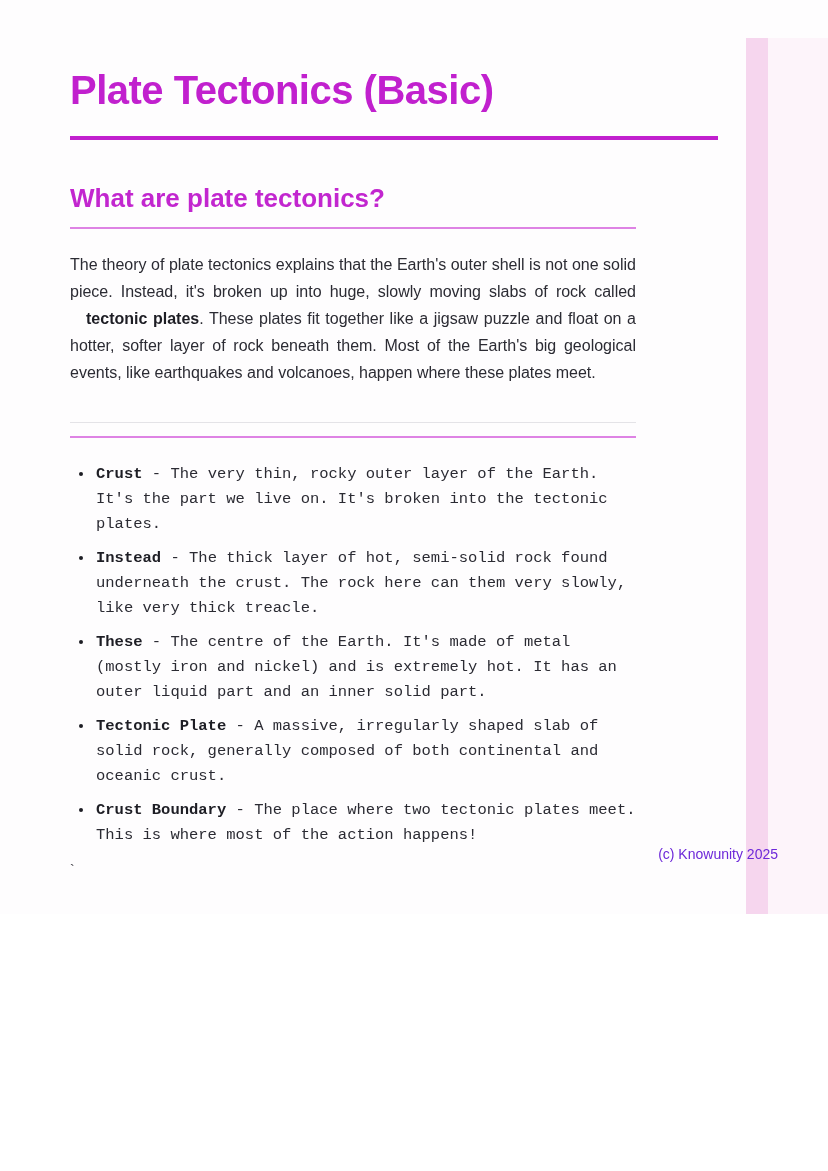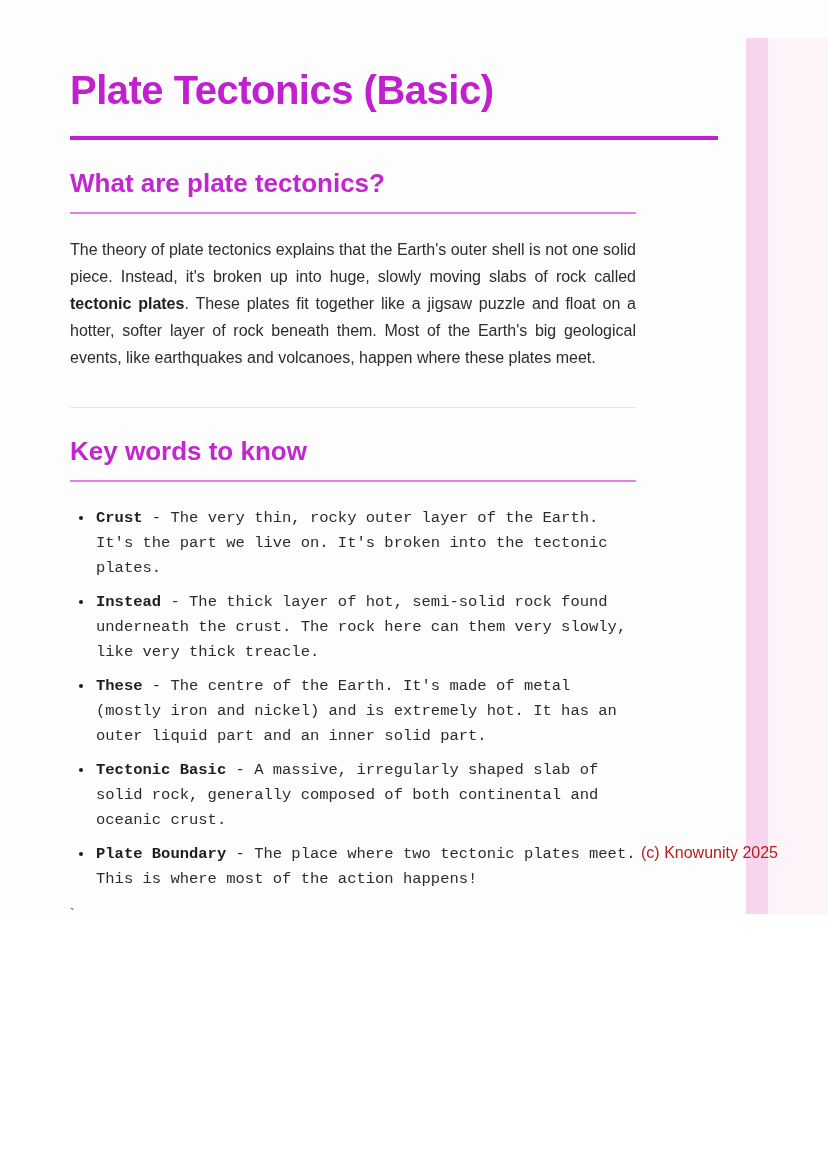--- a/index.html
+++ b/index.html
@@ -46,21 +46,21 @@
     color: #c120ce;
   }
   .title-rule {
     width: 648px;
     height: 4px;
     background: #c120ce;
     margin-top: 22px;
     border: none;
   }
   .section-heading {
-    margin: 27px 0 0 0;
+    margin: 42px 0 0 0;
     font-size: 26px;
     line-height: 32px;
     font-weight: bold;
     color: #c226cf;
   }
   .section-rule {
     width: 566px;
     height: 2px;
     background: #de83e4;
     margin-top: 13px;
@@ -68,20 +68,21 @@
   }
   .intro-paragraph {
     margin: 22px 0 0 0;
     font-size: 16px;
     line-height: 27px;
     color: #2b2b33;
     text-align: justify;
   }
   .intro-paragraph b {
     color: #1d1d24;
+    margin-left: 16px;
   }
   .soft-divider {
     width: 566px;
     height: 1px;
     background: #e4e3e7;
     border: none;
     margin: 36px 0 0 0;
   }
   .keyword-list {
     margin: 24px 0 0 0;
@@ -106,22 +107,22 @@
   }
   .stray-char {
     margin: 14px 0 0 0;
     font-size: 14px;
     color: #3a3a42;
   }
   .footer-credit {
     position: absolute;
     right: 50px;
     bottom: 52px;
-    font-size: 16px;
-    color: #b91c1c;
+    font-size: 14px;
+    color: #6d28d9;
   }
 </style>
 </head>
 <body>
 
 <div class="page">
 
   <div class="right-band"></div>
   <div class="side-stripe"></div>
 
@@ -130,29 +131,28 @@
     <h1 class="doc-title">Plate Tectonics (Basic)</h1>
     <div class="title-rule"></div>
 
     <h2 class="section-heading">What are plate tectonics?</h2>
     <div class="section-rule"></div>
 
     <p class="intro-paragraph"><span>The theory of plate tectonics explains that the Earth's outer shell is not one solid piece. Instead, it's broken up into huge, slowly moving slabs of rock called </span><b>tectonic plates</b><span>. These plates fit together like a jigsaw puzzle and float on a hotter, softer layer of rock beneath them. Most of the Earth's big geological events, like earthquakes and volcanoes, happen where these plates meet.</span></p>
 
     <hr class="soft-divider">
 
-    <h2 class="section-heading">Key words to know</h2>
     <div class="section-rule"></div>
 
     <ul class="keyword-list">
       <li class="keyword-item"><span class="keyword-term">Crust</span><span> - The very thin, rocky outer layer of the Earth. It's the part we live on. It's broken into the tectonic plates.</span></li>
       <li class="keyword-item"><span class="keyword-term">Instead</span><span> - The thick layer of hot, semi-solid rock found underneath the crust. The rock here can them very slowly, like very thick treacle.</span></li>
       <li class="keyword-item"><span class="keyword-term">These</span><span> - The centre of the Earth. It's made of metal (mostly iron and nickel) and is extremely hot. It has an outer liquid part and an inner solid part.</span></li>
-      <li class="keyword-item"><span class="keyword-term">Tectonic Basic</span><span> - A massive, irregularly shaped slab of solid rock, generally composed of both continental and oceanic crust.</span></li>
-      <li class="keyword-item"><span class="keyword-term">Plate Boundary</span><span> - The place where two tectonic plates meet. This is where most of the action happens!</span></li>
+      <li class="keyword-item"><span class="keyword-term">Tectonic Plate</span><span> - A massive, irregularly shaped slab of solid rock, generally composed of both continental and oceanic crust.</span></li>
+      <li class="keyword-item"><span class="keyword-term">Crust Boundary</span><span> - The place where two tectonic plates meet. This is where most of the action happens!</span></li>
     </ul>
 
     <p class="stray-char">`</p>
 
   </div>
 
   <div class="footer-credit">(c) Knowunity 2025</div>
 
 </div>
 

